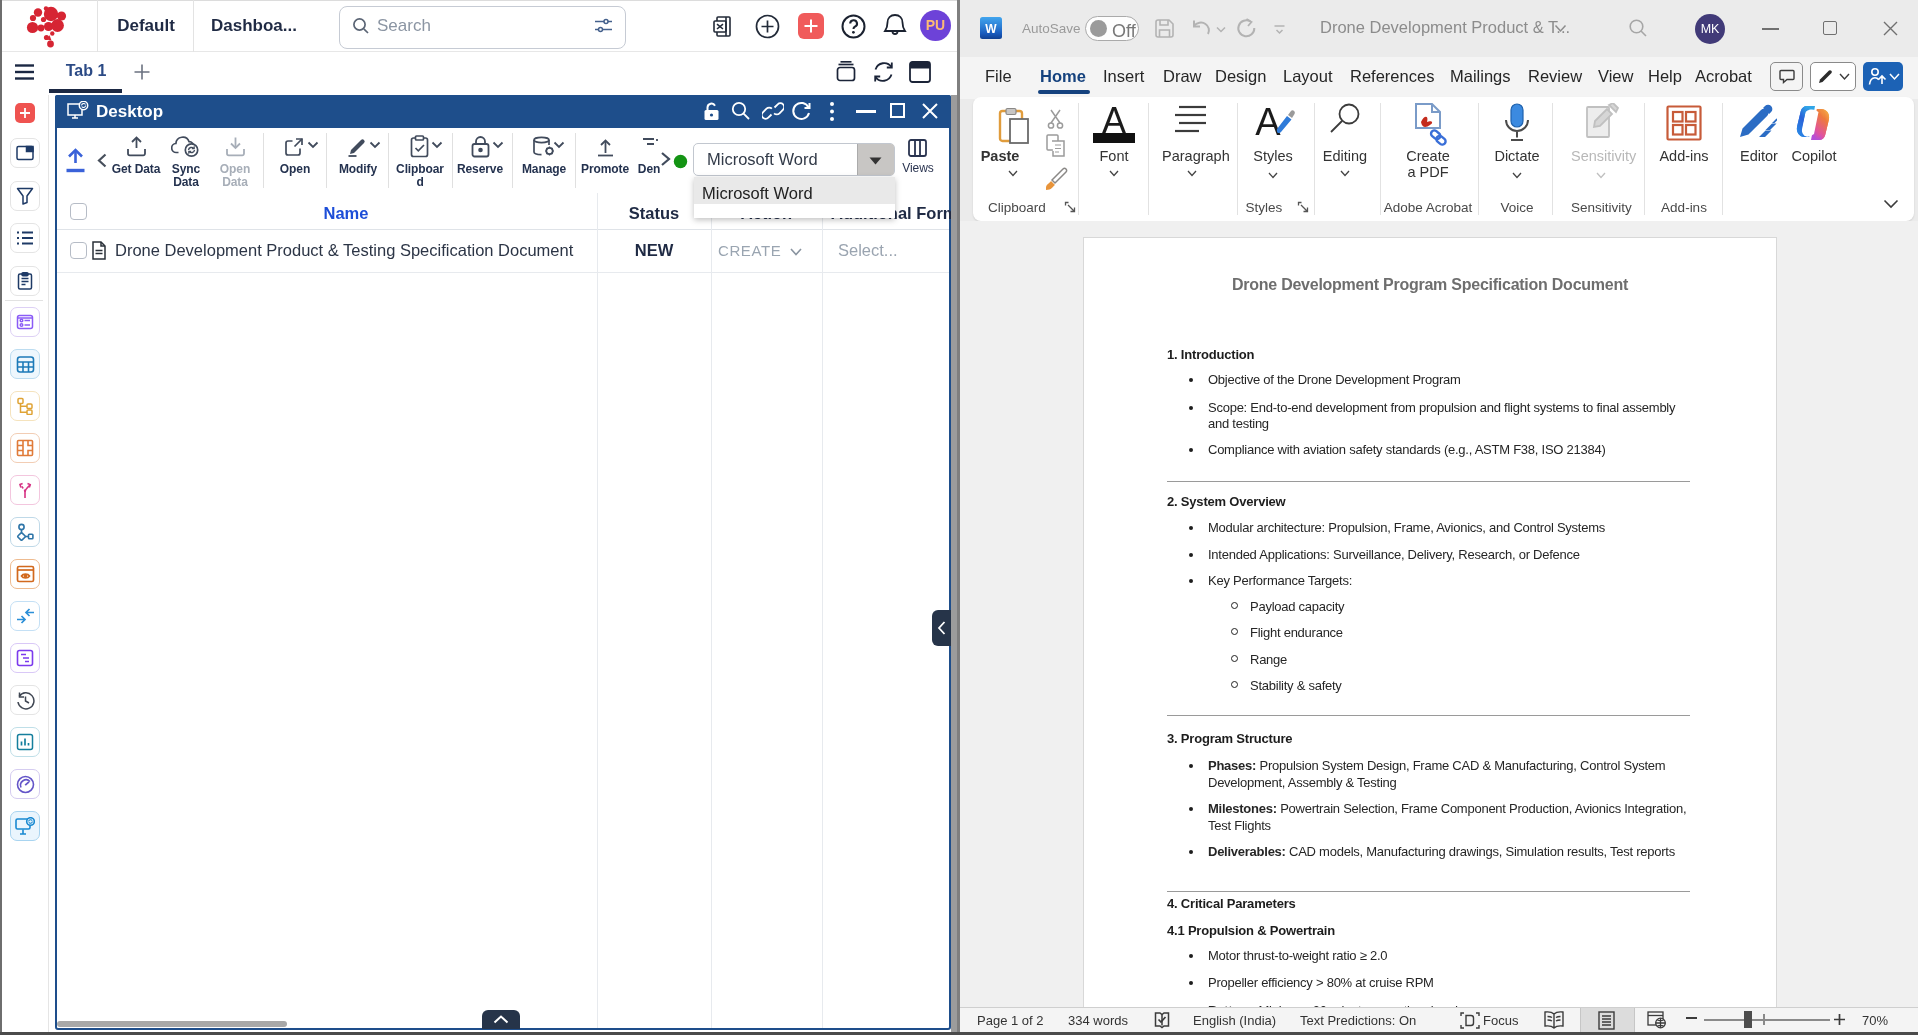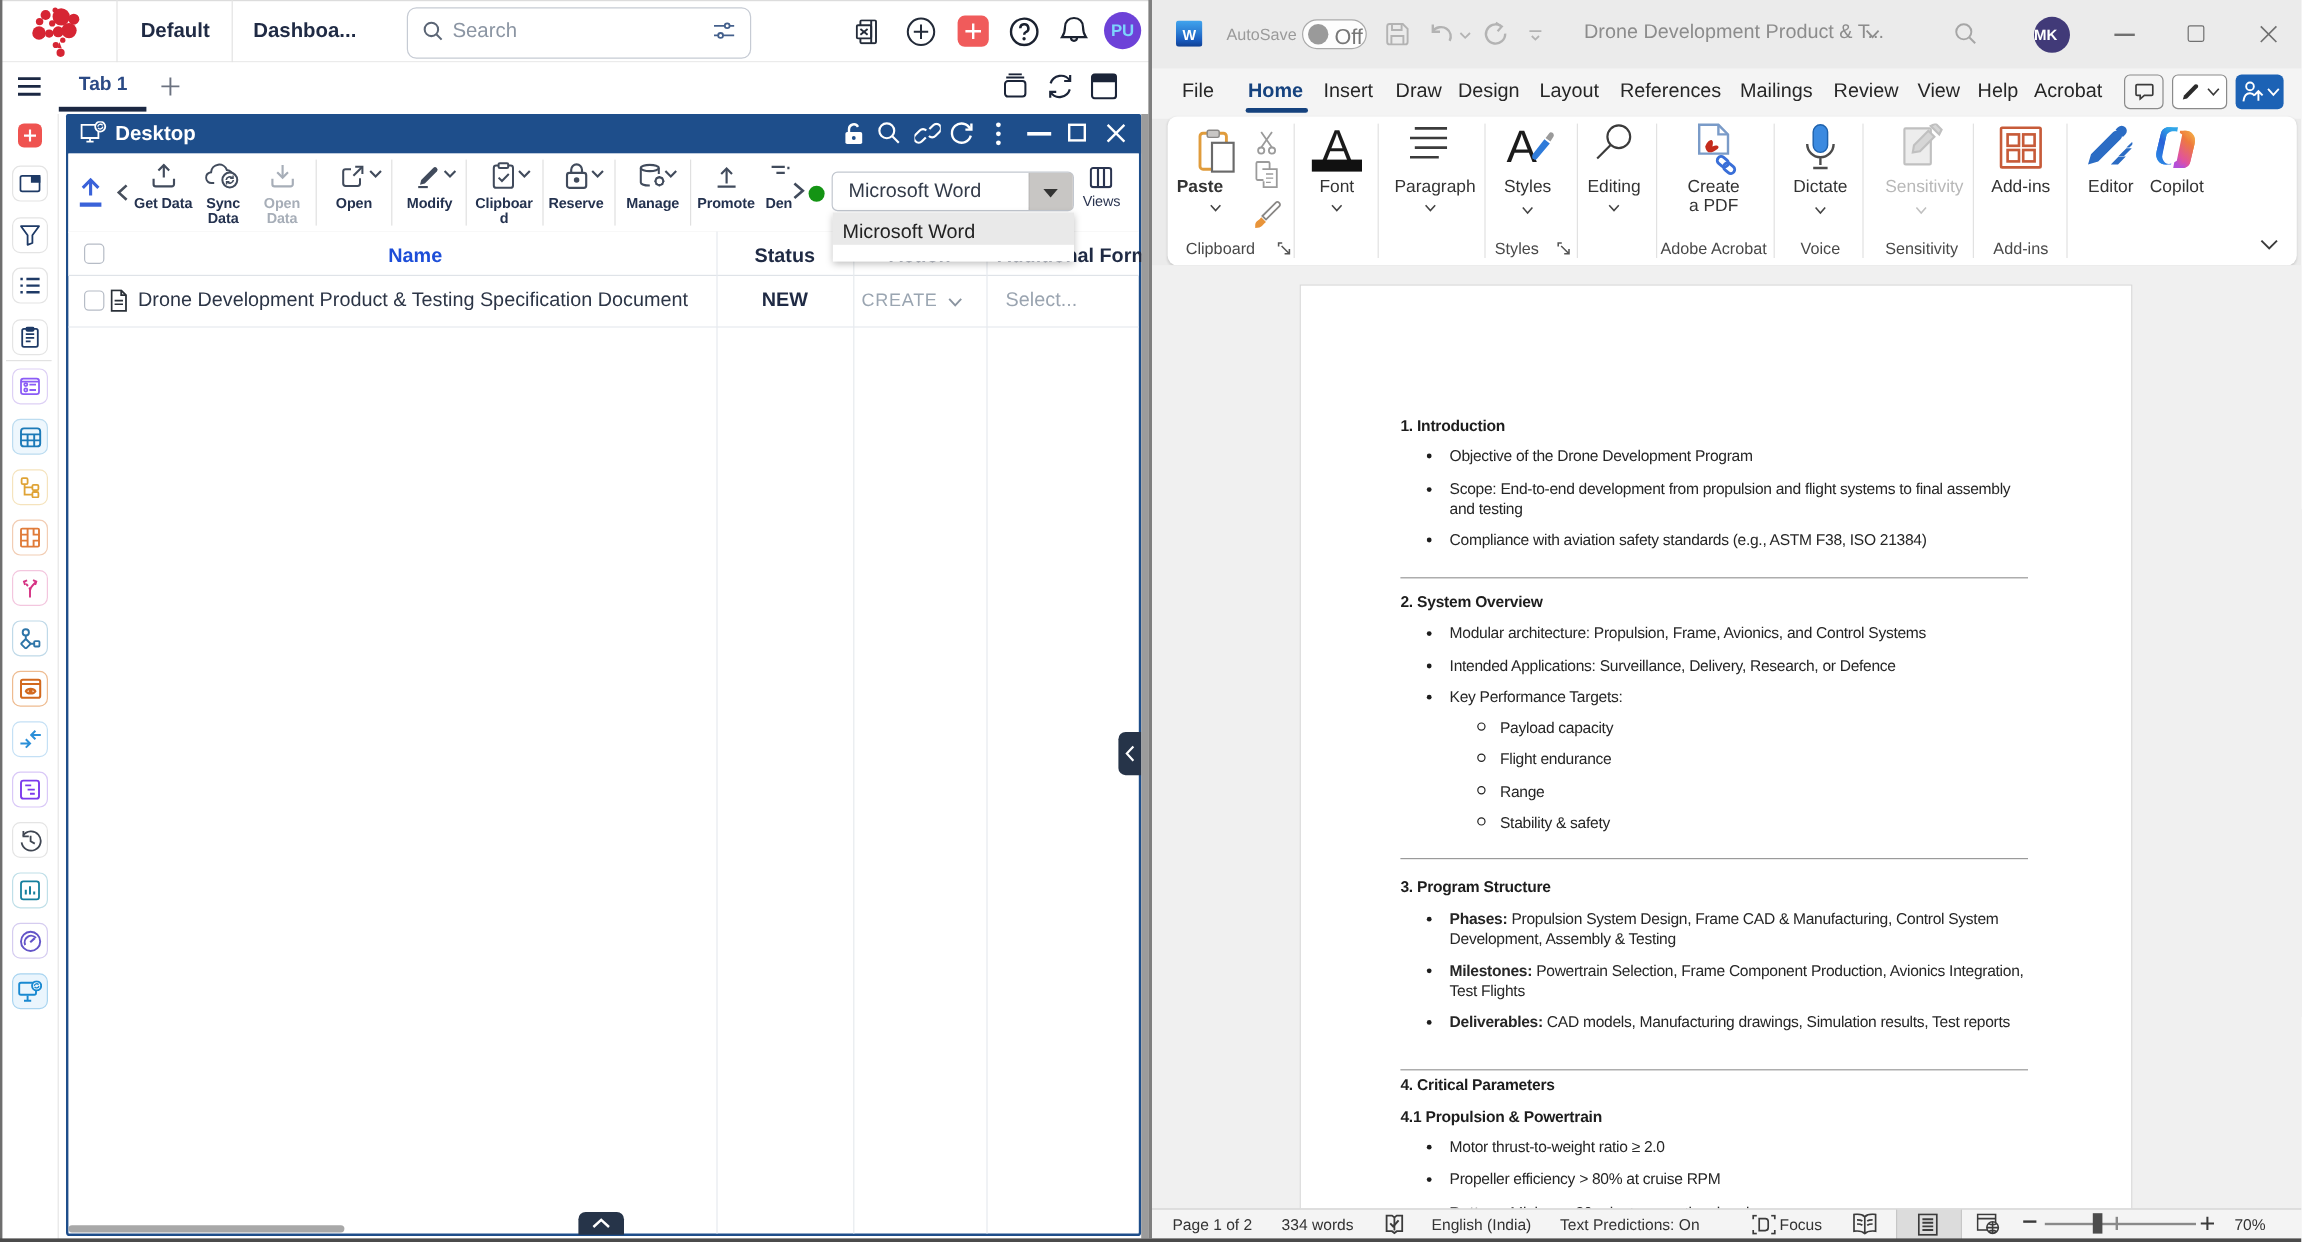--- a/index.html
+++ b/index.html
@@ -93,21 +93,21 @@
       </svg>
   <svg class="a" style="left:841px;top:14px" width="25" height="25" viewBox="0 0 25 25">
     <circle cx="12.5" cy="12.5" r="11" fill="none" stroke="#1b2230" stroke-width="2"></circle>
     <path d="M9.2 9.6 a3.4 3.4 0 1 1 4.6 3.2 c-1 0.4-1.3 1-1.3 2.2" fill="none" stroke="#1b2230" stroke-width="2.1"></path>
     <circle cx="12.4" cy="18.3" r="1.4" fill="#1b2230"></circle>
   </svg>
   <svg class="a" style="left:883px;top:13px" width="24" height="26" viewBox="0 0 24 26">
     <path d="M12 2 c4.5 0 7.5 3 7.5 7.5 c0 5 1.5 7 2.5 8.5 h-20 c1-1.5 2.5-3.5 2.5-8.5 C4.5 5 7.5 2 12 2 Z" fill="none" stroke="#1b2230" stroke-width="1.8"></path>
     <path d="M9.5 18.5 a2.5 2.5 0 0 0 5 0" fill="none" stroke="#1b2230" stroke-width="1.8"></path>
   </svg>
-  <div class="a" style="left:920px;top:10px;width:31px;height:31px;border-radius:50%;background:#6d42d8;color:#7dd3fc;font-size:14px;font-weight:700;text-align:center;line-height:31px;">PU</div>
+  <div class="a" style="left:920px;top:10px;width:31px;height:31px;border-radius:50%;background:#6d42d8;color:#fdba74;font-size:14px;font-weight:700;text-align:center;line-height:31px;">PU</div>
 
   <div class="a" style="left:0;top:52px;width:958px;height:43px;background:#fff;"></div>
   <svg class="a" style="left:15px;top:64px" width="19" height="16" viewBox="0 0 19 16">
     <g stroke="#1b2843" stroke-width="2.4">
           <line x1="0" y1="1.5" x2="19" y2="1.5"></line>
           <line x1="0" y1="8" x2="19" y2="8"></line>
           <line x1="0" y1="14.5" x2="19" y2="14.5"></line>
         </g>
   </svg>
   <div class="a" style="left:49px;top:62px;width:74px;text-align:center;font-size:16px;font-weight:600;color:#2b4a85;">Tab 1</div>
@@ -577,21 +577,21 @@
         </g>
       </svg>
   <div class="a" style="left:362px;top:18px;font-size:16.5px;color:#8c8c8c;">Drone Development Product &amp; T...</div>
   <svg class="a" style="left:596px;top:24px" width="13" height="9" viewBox="0 0 13 9">
         <path d="M1.5 1.5 L6.5 7 L11.5 1.5" fill="none" stroke="#8c8c8c" stroke-width="1.5"></path>
       </svg>
   <svg class="a" style="left:670px;top:18px" width="20" height="20" viewBox="0 0 20 20">
         <circle cx="8.5" cy="8.5" r="6.3" fill="none" stroke="#a6a6a6" stroke-width="1.6"></circle>
         <line x1="13" y1="13" x2="18" y2="18" stroke="#a6a6a6" stroke-width="1.6"></line>
       </svg>
-  <div class="a" style="left:737px;top:14px;width:30px;height:30px;border-radius:50%;background:#413a78;color:#fff;font-size:12.5px;font-weight:700;line-height:30px;">MK</div>
+  <div class="a" style="left:737px;top:14px;width:30px;height:30px;border-radius:50%;background:#413a78;color:#fff;font-size:12.5px;font-weight:400;text-align:center;line-height:30px;">MK</div>
   <div class="a" style="left:804px;top:28px;width:17px;height:1.8px;background:#707070;"></div>
   <div class="a" style="left:865px;top:21px;width:14px;height:14px;border:1.5px solid #707070;border-radius:2px;box-sizing:border-box;"></div>
   <svg class="a" style="left:925px;top:21px" width="15" height="15" viewBox="0 0 15 15">
         <path d="M1 1 L14 14 M14 1 L1 14" stroke="#707070" stroke-width="1.4"></path>
       </svg>
 
   
   <div class="a" style="left:0;top:57px;width:960px;height:42px;background:#f4f4f4;"></div>
   <div class="a wm" style="left:27px;">File</div>
   <div class="a wm" style="left:82px;color:#15427e;font-weight:700;">Home</div>
@@ -810,20 +810,21 @@
     <path d="M13 2 c-3 0-5.5 2-6.2 5 L3.2 22 c-1.5 6 2 11 7.5 11 h1.8 c-3.5-1.5-5.5-5.5-4.5-10 L11.5 8 c0.7-3 3.2-6 6.2-6 Z" fill="url(#cg1)"></path>
     <path d="M25 36 c3 0 5.5-2 6.2-5 l3.6-15 c1.5-6-2-11-7.5-11 h-1.8 c3.5 1.5 5.5 5.5 4.5 10 L26.5 30 c-0.7 3-3.2 6-6.2 6 Z" fill="url(#cg2)"></path>
   </svg>
   <div class="rlab" style="left:825px;width:62px;">Copilot</div>
   <svg class="a" style="left:925px;top:199px" width="16" height="10" viewBox="0 0 16 10">
         <path d="M1.5 1.5 L8 8 L14.5 1.5" fill="none" stroke="#3b3b3b" stroke-width="1.6"></path>
       </svg>
   
   <div class="a" style="left:0;top:221px;width:960px;height:786px;background:#f0f0f0;overflow:hidden;">
     <div class="a" style="left:125px;top:16px;width:694px;height:780px;background:#fff;border:1px solid #d8d8d8;box-sizing:border-box;"></div>
+    <div class="a" style="left:125px;top:55px;width:694px;text-align:center;font-size:16px;font-weight:700;letter-spacing:-0.25px;color:#6e6e6e;">Drone Development Program Specification Document</div>
     <div class="a dh" style="left:209px;top:126px;">1. Introduction</div>
     <div class="dot" style="left:231px;top:157px;"></div>
     <div class="a db" style="left:250px;top:151px;">Objective of the Drone Development Program</div>
     <div class="dot" style="left:231px;top:185px;"></div>
     <div class="a db" style="left:250px;top:179px;">Scope: End-to-end development from propulsion and flight systems to final assembly</div>
     <div class="a db" style="left:250px;top:195px;">and testing</div>
     <div class="dot" style="left:231px;top:227px;"></div>
     <div class="a db" style="left:250px;top:221px;">Compliance with aviation safety standards (e.g., ASTM F38, ISO 21384)</div>
     <div class="dhr" style="top:260px;"></div>
     <div class="a dh" style="left:209px;top:273px;">2. System Overview</div>

